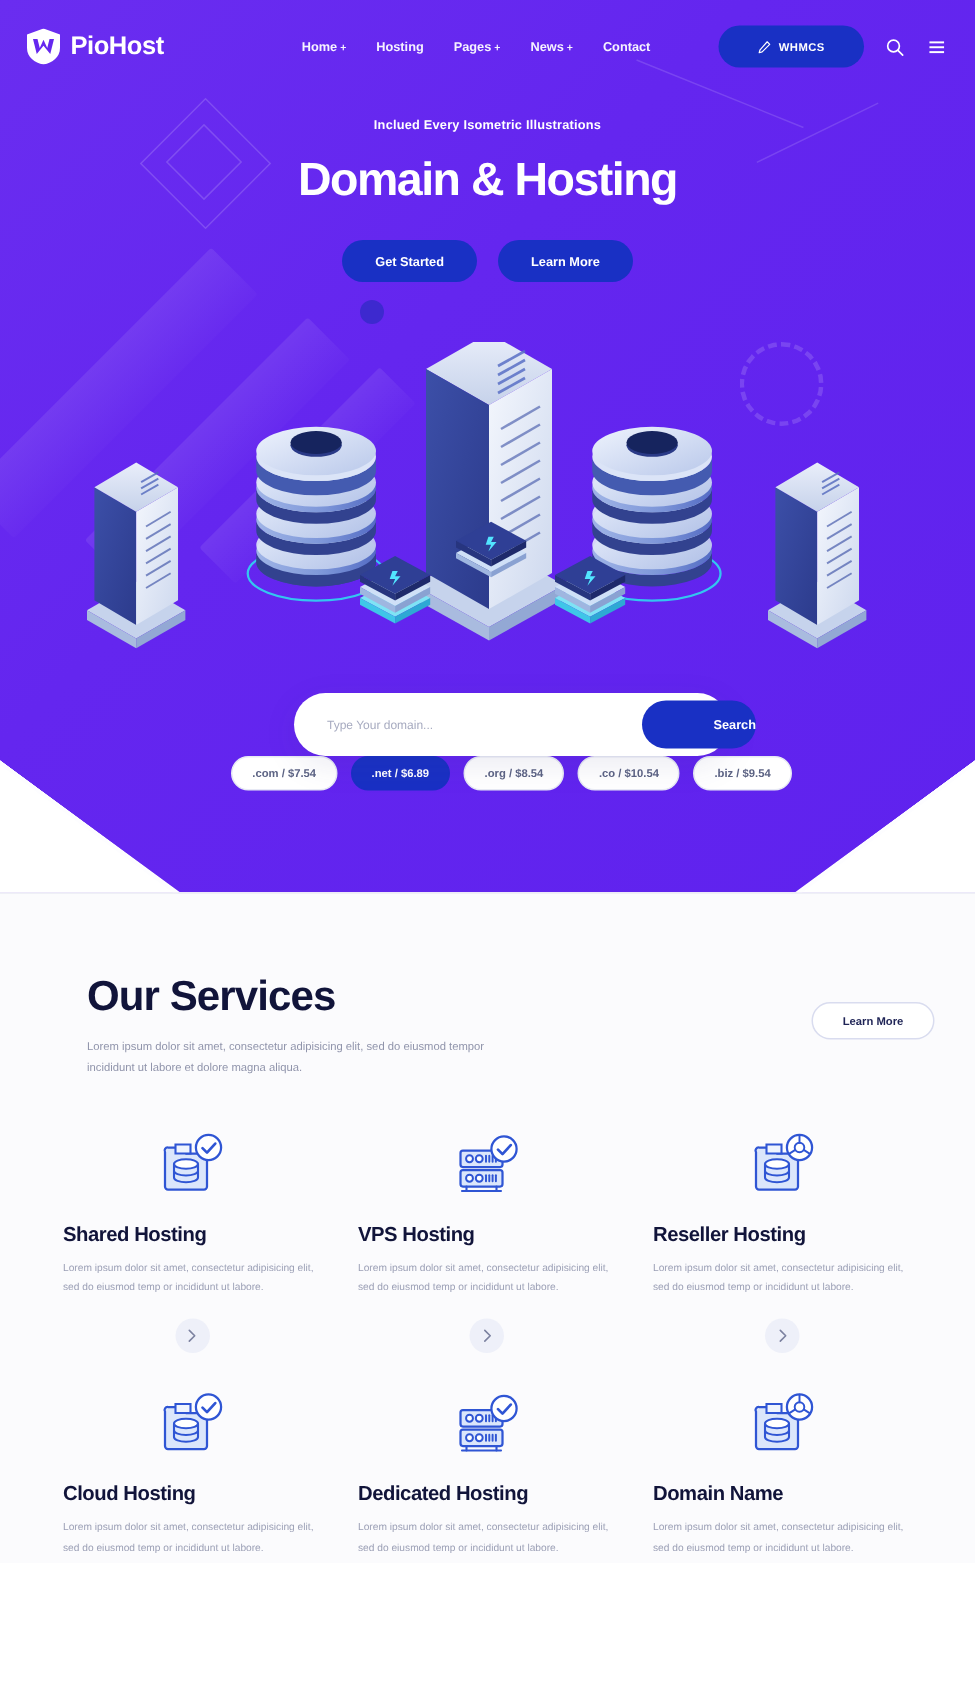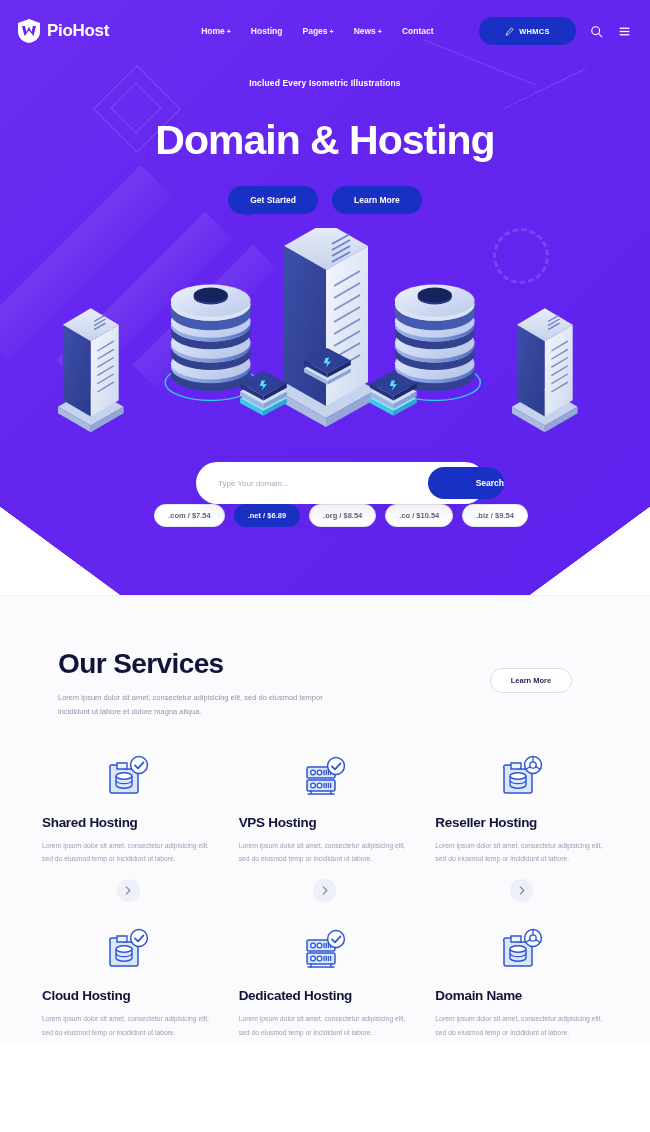--- a/index.html
+++ b/index.html
@@ -97,25 +97,25 @@
   .hero-content {
     position: relative; z-index: 20;
     text-align: center;
     padding-top: 78px;
   }
   .hero-eyebrow {
     color: #ffffff; font-size: 8.5px; font-weight: 700; letter-spacing: 0.15px;
   }
   .hero-title {
     color: #ffffff;
-    font-size: 41px;
+    font-size: 31px;
     font-weight: 700;
     line-height: 1.02;
     letter-spacing: -1px;
-    margin-top: 32px;
+    margin-top: 16px;
     text-align: center;
   }
   .hero-title .line2 { display: block; }
   .hero-btns {
     margin-top: 24px;
     display: flex; justify-content: center; gap: 14px;
   }
   .hero-btn {
     border: none; cursor: pointer;
     border-radius: 18px;
@@ -189,21 +189,21 @@
 
   
   .services {
     position: absolute; top: 595px; left: 0;
     width: 650px; height: 537px;
     background: #fbfbfd;
     border-top: 1px solid #eeeff6;
   }
   .services-head {
     display: flex; align-items: flex-start;
-    padding: 52px 78px 0 58px;
+    padding: 52px 27px 0 58px;
   }
   .svc-title {
     font-size: 28px; font-weight: 700; color: #11143a; letter-spacing: -0.6px;
   }
   .svc-sub {
     margin-top: 11px;
     font-size: 7.5px; line-height: 1.85; color: #9094ab; max-width: 275px;
   }
   .learn-more-btn {
     margin-left: auto; margin-top: 20px;

